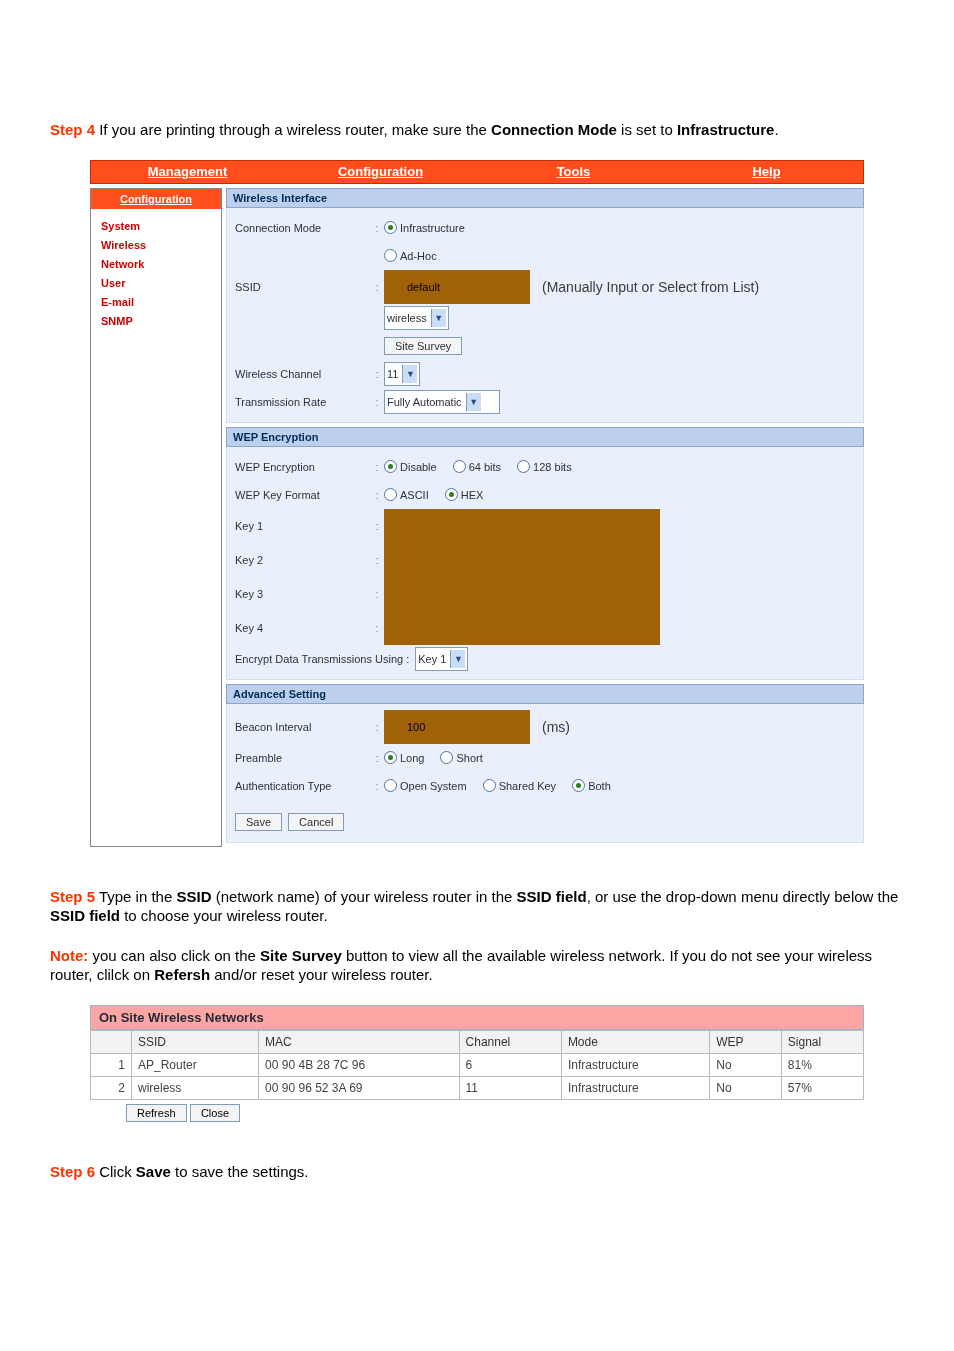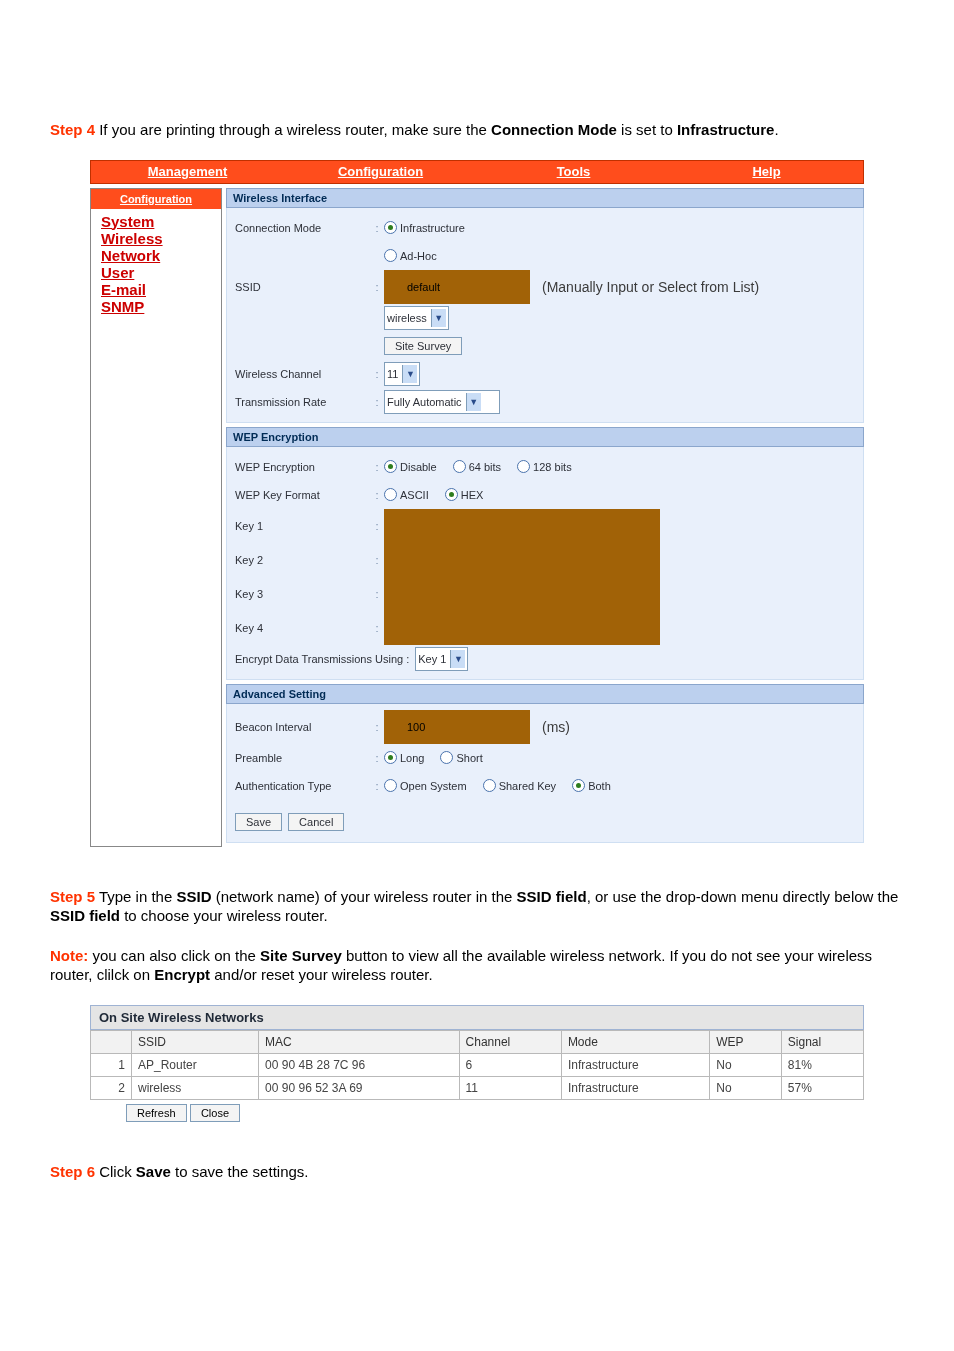--- a/index.html
+++ b/index.html
@@ -70,24 +70,23 @@
     text-decoration: underline;
     padding: 4px 0;
   }
   .sidebar-links {
     background: #fff;
     padding: 4px 10px 170px 10px;
   }
   .sidebar-links a {
     display: block;
     color: #c00;
-    font-size: 15px;
-    font-weight: bold;
-    text-decoration: underline;
-    margin: 0 0;
+    font-size: 11px;
+    font-weight: bold;
+    margin: 7px 0;
   }
 
   .content-box {
     flex: 1;
     margin-left: 4px;
   }
   .section-header {
     background: #bcd0ee;
     border: 1px solid #8ba6cc;
     padding: 3px 6px;
@@ -190,21 +189,21 @@
     color: #3b3b3b;
     font-size: 14px;
     margin-left: 6px;
   }
 
   
   .survey-shot {
     margin: 20px 40px 40px 40px;
   }
   .survey-title {
-    background: #e5e5e5;
+    background: #fca5a5;
     border: 1px solid #9fb3d3;
     padding: 4px 8px;
     font-weight: bold;
     font-size: 13px;
     color: #1f2937;
   }
   table.survey {
     width: 100%;
     border-collapse: collapse;
   }
@@ -453,21 +452,21 @@
         </div>
       </div>
     </div>
   </div>
 
   <p class="step-text">
     <span class="step-label">Step 5</span><span> Type in the </span><b>SSID</b><span> (network name) of your wireless router in the </span><b>SSID field</b><span>, or use the drop-down menu directly below the </span><b>SSID field</b><span> to choose your wireless router.</span>
   </p>
 
   <p class="step-text">
-    <span class="note-label">Note:</span><span> you can also click on the </span><b>Site Survey</b><span> button to view all the available wireless network. If you do not see your wireless router, clilck on </span><b>Encrypt</b><span> and/or reset your wireless router.</span>
+    <span class="note-label">Note:</span><span> you can also click on the </span><b>Site Survey</b><span> button to view all the available wireless network. If you do not see your wireless router, clilck on </span><b>Refersh</b><span> and/or reset your wireless router.</span>
   </p>
 
   <div class="survey-shot">
     <div class="survey-title">On Site Wireless Networks</div>
     <table class="survey">
       <tbody>
           <tr>
         <th style="width:28px"></th>
         <th>SSID</th>
         <th>MAC</th>

